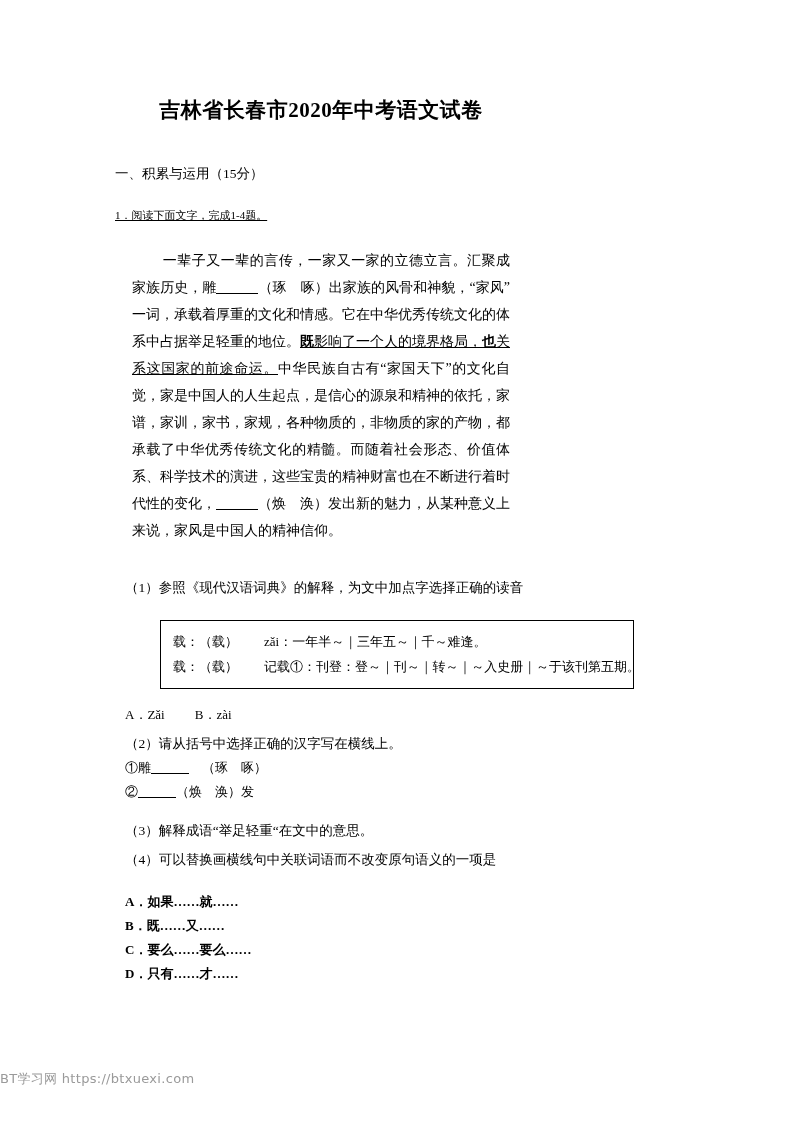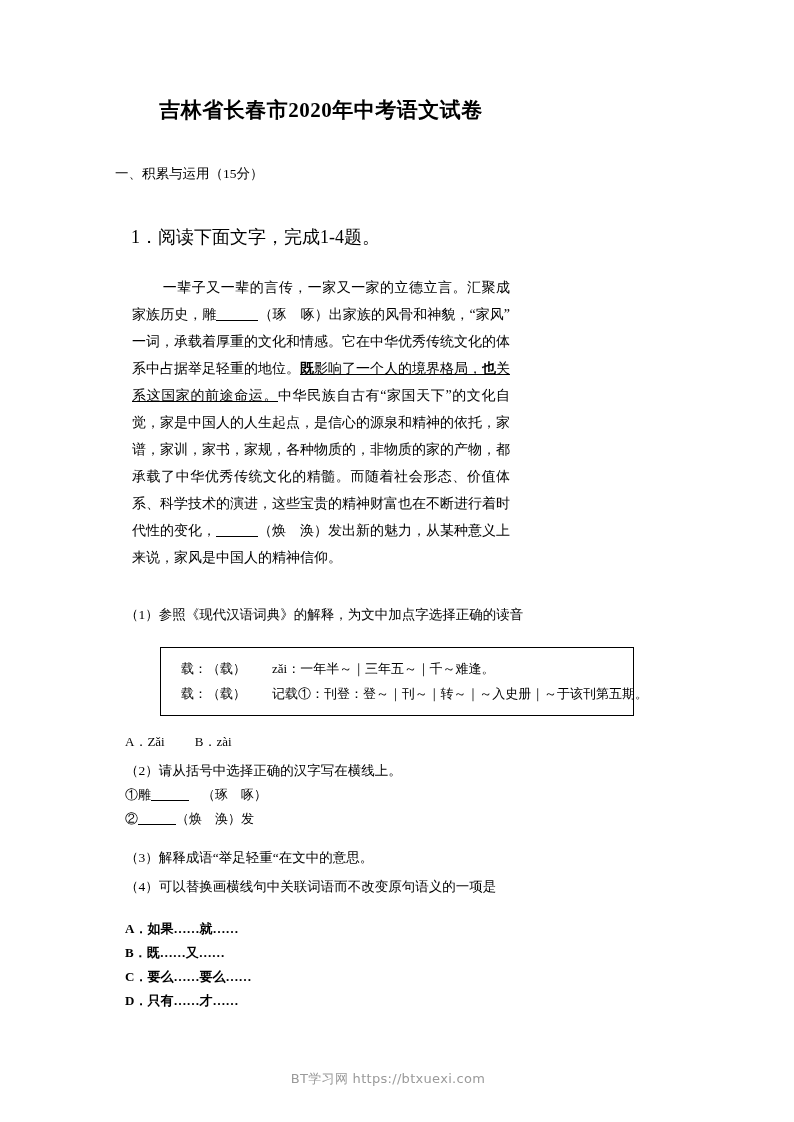--- a/index.html
+++ b/index.html
@@ -33,24 +33,25 @@
     padding-top: 96px;
     line-height: 1.4;
   }
   .section-heading {
     font-size: 13.5px;
     margin: 0;
     padding-top: 38px;
     line-height: 1.6;
   }
   .q-line {
-    font-size: 18px;
-    margin: 16px;
+    font-size: 11px;
+    margin: 0;
     padding-top: 22px;
     line-height: 1.6;
+    text-decoration: underline;
   }
   .body-para {
     font-size: 14px;
     line-height: 27px;
     margin: 17px;
     padding-top: 5px;
     text-align: justify;
     text-justify: inter-ideograph;
   }
   .body-para .indent { padding-left: 2.2em; }
@@ -87,21 +88,20 @@
   .dict-group {
     padding: 8px 12px 9px 12px;
   }
   .dict-group + .dict-group {
     border-top: 1.3px solid #000;
   }
   .dict-row {
     font-size: 13px;
     line-height: 25px;
     white-space: nowrap;
-    margin-left: 8px;
   }
 
   .opt-line {
     font-size: 13px;
     line-height: 24px;
     margin: 0;
     padding-left: 10px;
   }
   .opt-list { padding-top: 18px; font-weight: bold; }
   .ab-line {
@@ -111,21 +111,20 @@
     padding-top: 14px;
     padding-left: 10px;
   }
   .ab-line .gap { display: inline-block; width: 30px; }
 
   .footer {
     position: absolute;
     left: 0;
     top: 1070px;
     width: 776px;
-    text-align: center;
     font-family: "DejaVu Sans", "Liberation Sans", sans-serif;
     font-size: 13px;
     color: #9a9a9a;
     letter-spacing: 0.3px;
   }
 </style>
 </head>
 <body>
 
 <div class="page">

